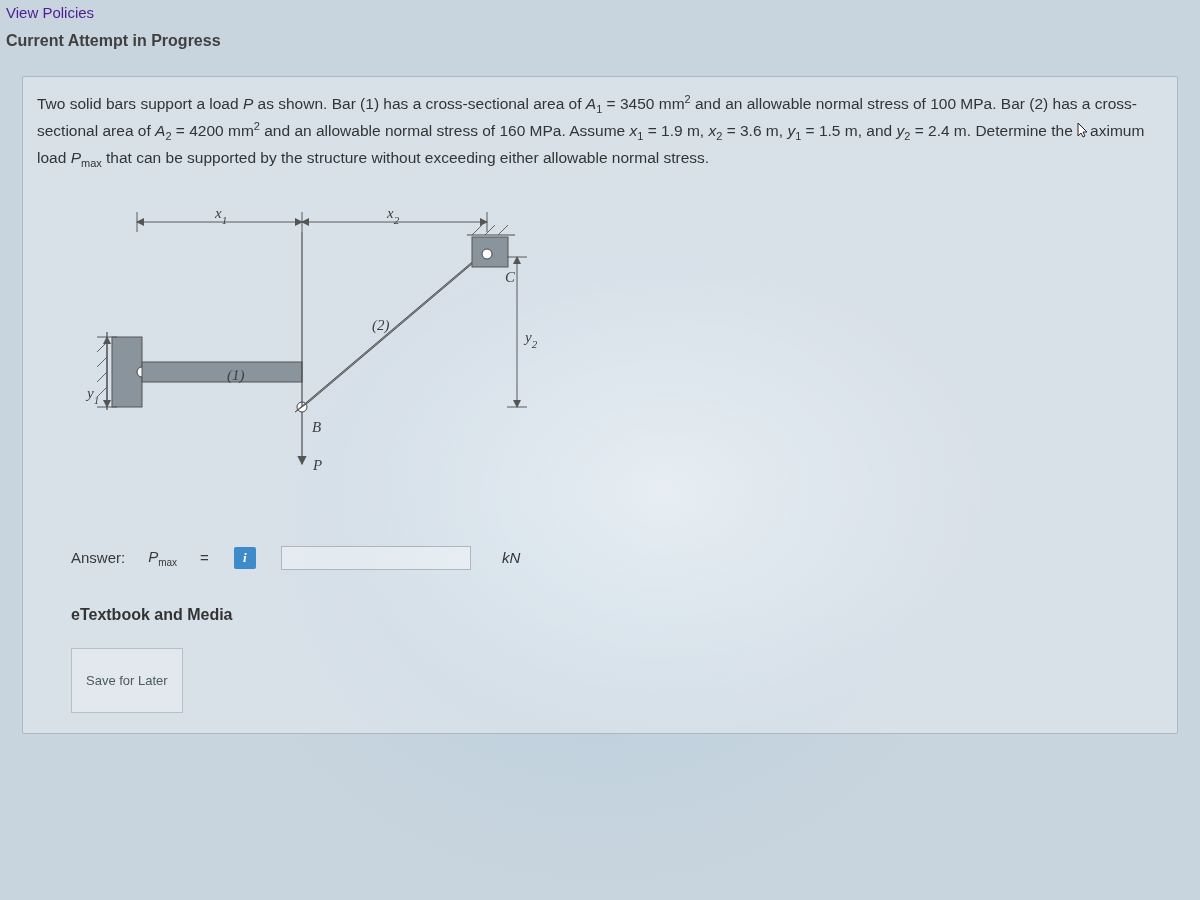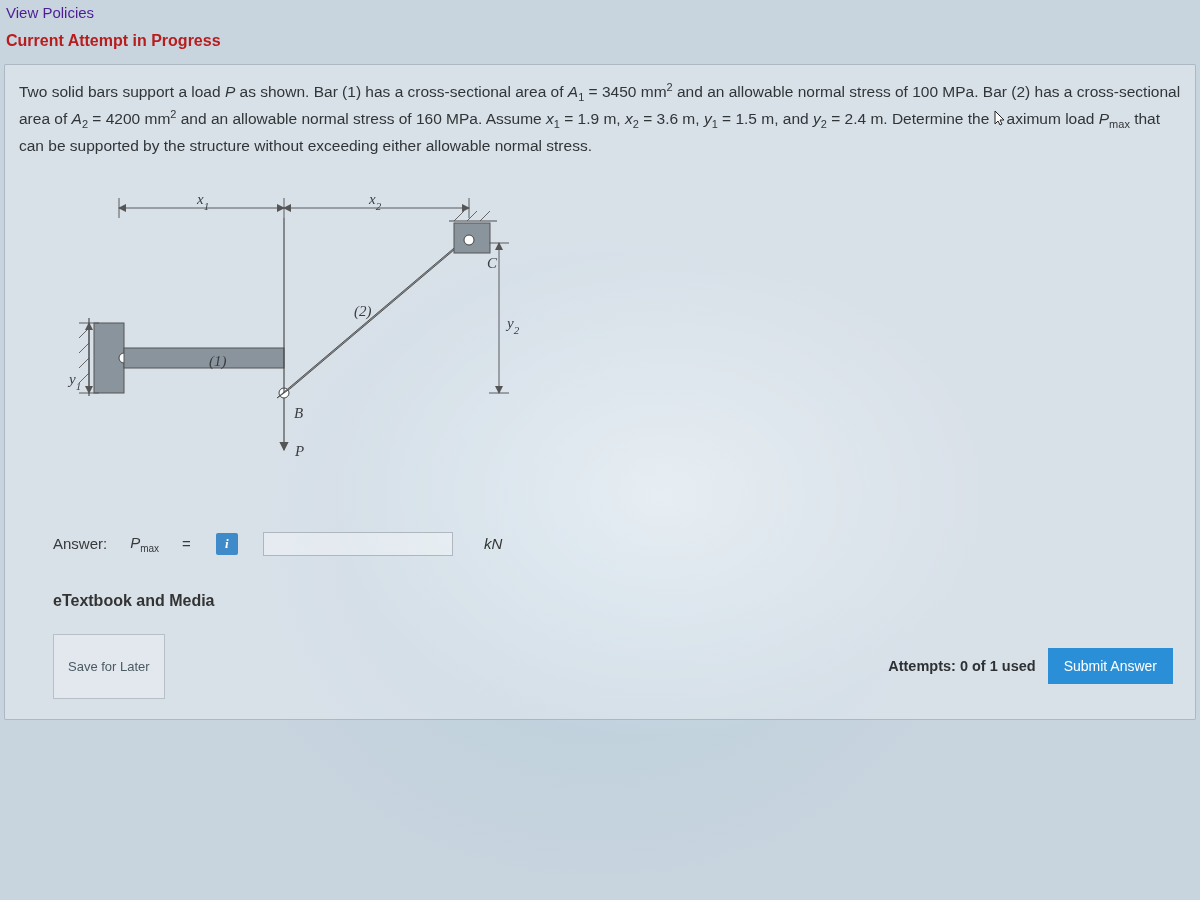--- a/index.html
+++ b/index.html
@@ -17,25 +17,25 @@
     .top-links { padding: 4px 6px 2px; }
     .view-policies {
       color: #4c1d95;
       font-size: 15px;
       text-decoration: none;
       cursor: pointer;
     }
     .attempt-line {
       font-size: 16px;
       font-weight: 700;
-      color: #b91c1c;
-      padding: 8px 6px 14px;
+      color: #404040;
+      padding: 8px 6px 26px;
     }
     .question-card {
-      margin: 0 4px;
+      margin: 0 22px;
       background: rgba(248,250,252,0.35);
       border: 1px solid rgba(140,155,170,0.6);
       border-radius: 2px;
       padding: 14px 14px 20px;
       position: relative;
     }
     .prompt {
       font-size: 15.5px;
       line-height: 1.55;
       color: #303538;
@@ -227,19 +227,15 @@
     <span> = </span>
     <button class="info-btn">i</button>
     <input class="ans-input" type="text" value="" style="">
     <span class="ans-unit">kN</span>
   </div>
 
   <a class="etext-link">eTextbook and Media</a>
 
   <div class="footer-row">
     <button class="save-later">Save for Later</button>
-    <div class="right-side">
-      <span class="attempts-text">Attempts: 0 of 1 used</span>
-      <button class="submit-btn">Submit Answer</button>
-    </div>
   </div>
 
 </div>
 
 </body></html>

